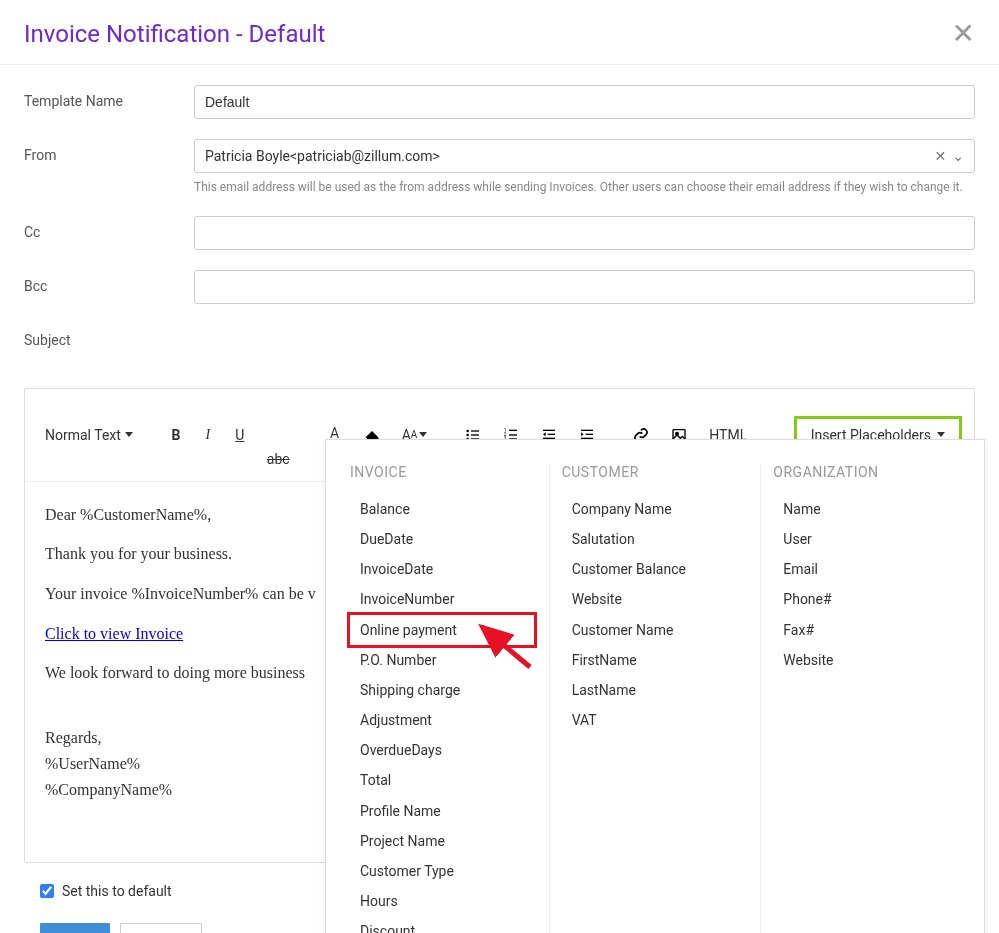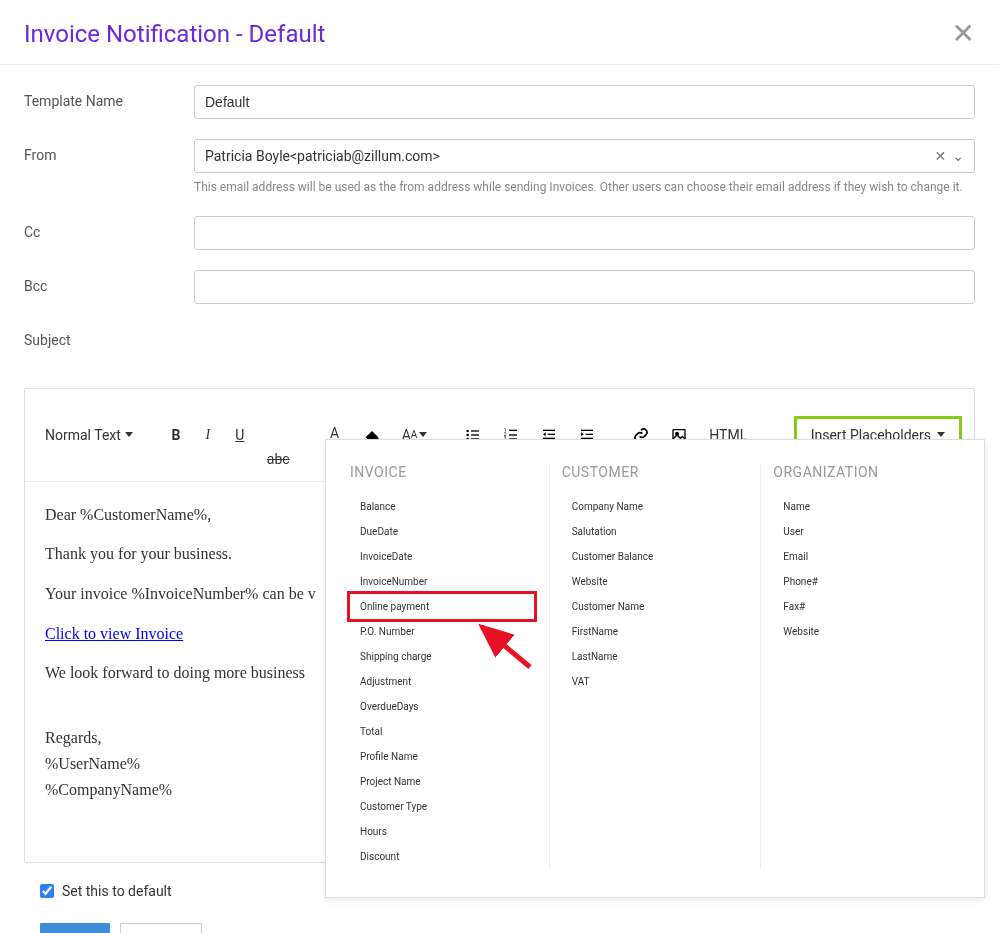--- a/index.html
+++ b/index.html
@@ -162,21 +162,21 @@
     color: #999;
     font-size: 14px;
     letter-spacing: 0.5px;
     margin-bottom: 14px;
     text-transform: uppercase;
   }
   .dd-item {
     padding: 6px 4px 6px 10px;
     color: #333;
     cursor: pointer;
-    font-size: 10px;
+    font-size: 14px;
     line-height: 1.3;
   }
   .dd-item.highlight {
     border: 3px solid #e81123;
     margin-left: -3px;
     margin-top: -3px;
     margin-bottom: -3px;
   }
   .arrow-annot {
     position: absolute;

